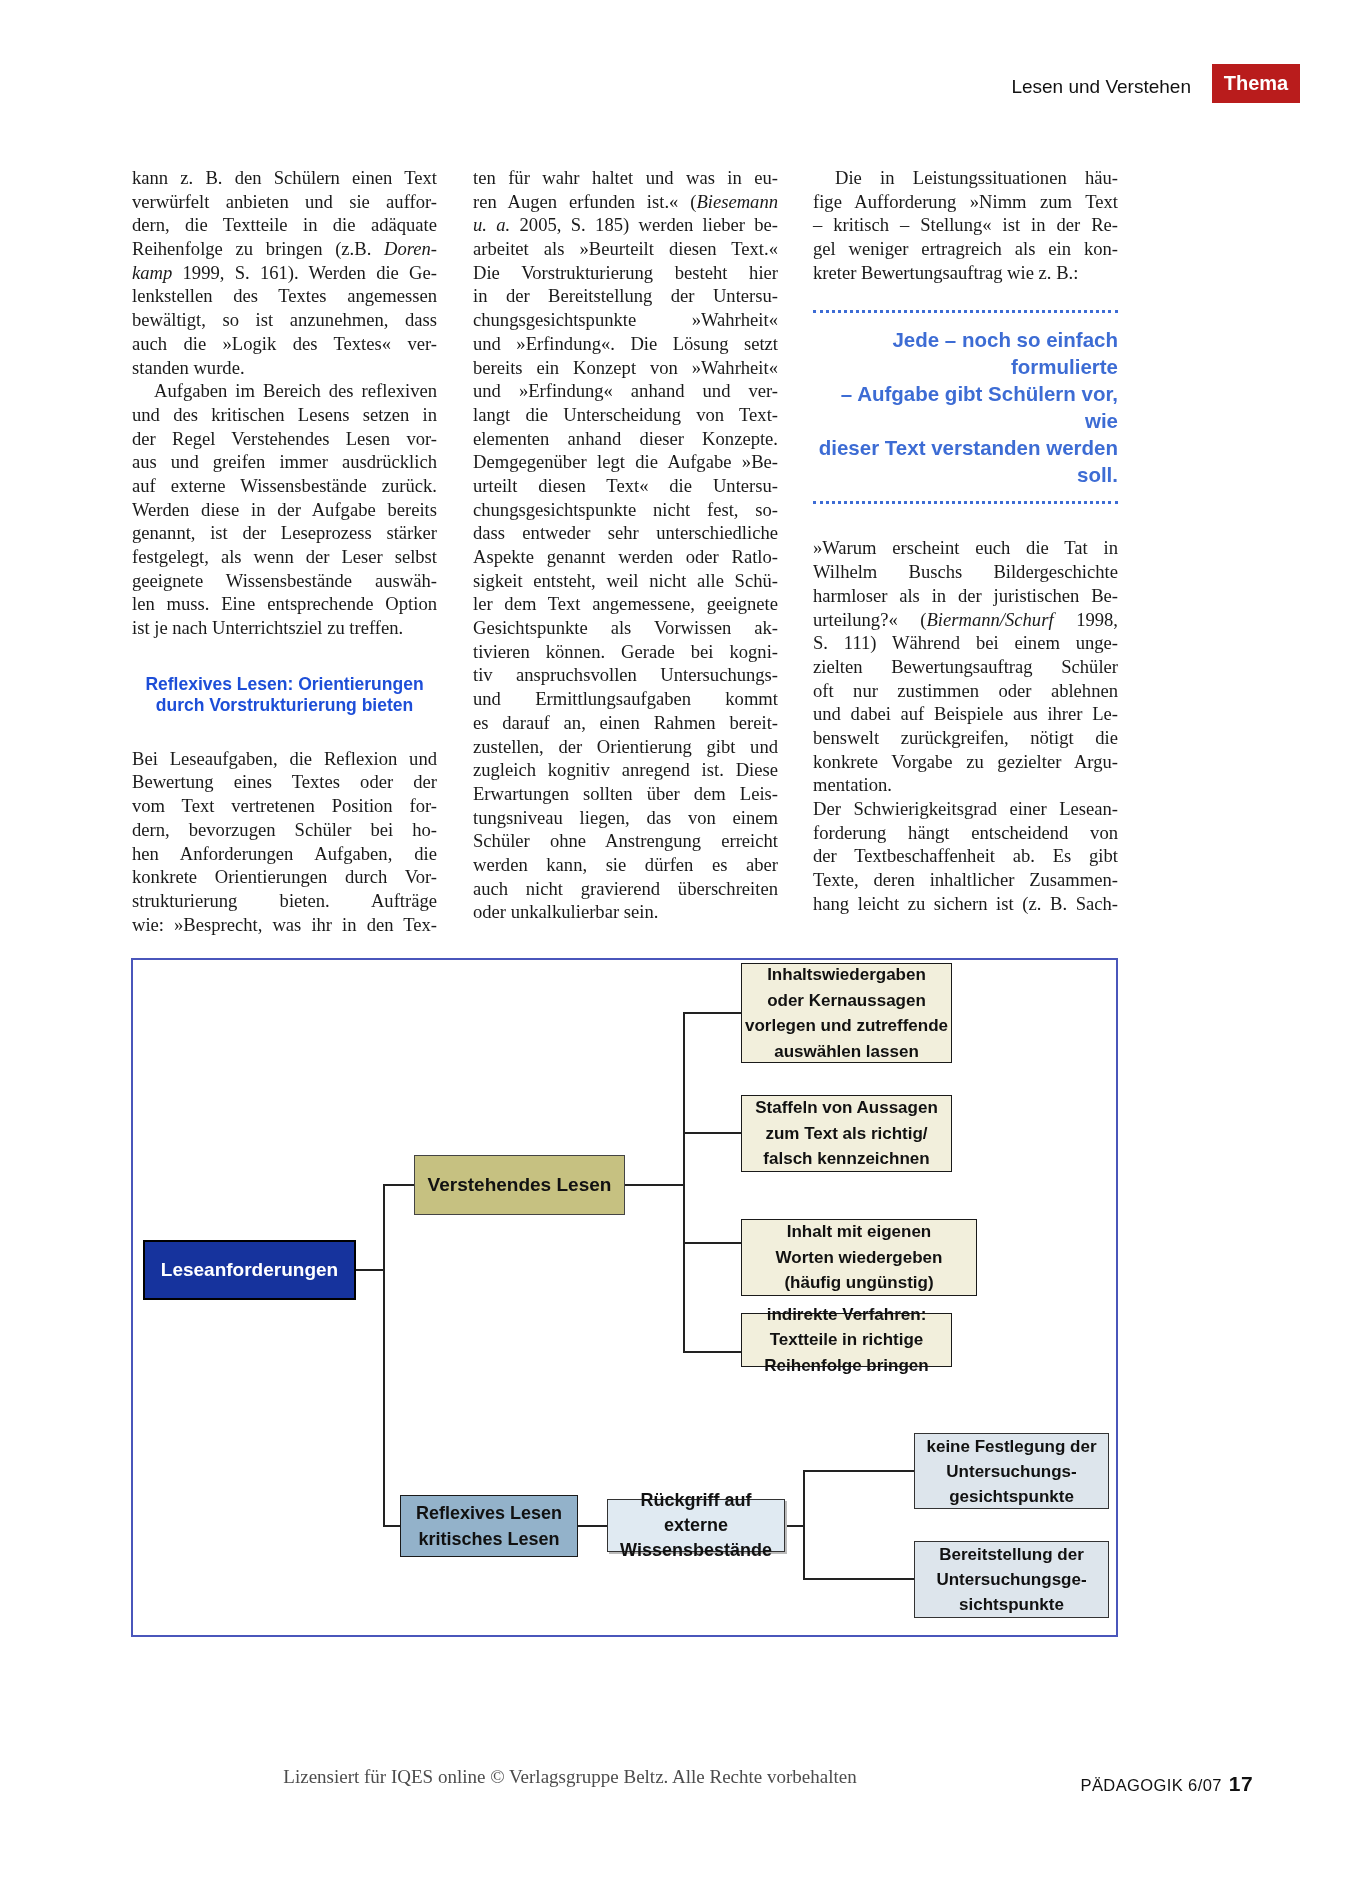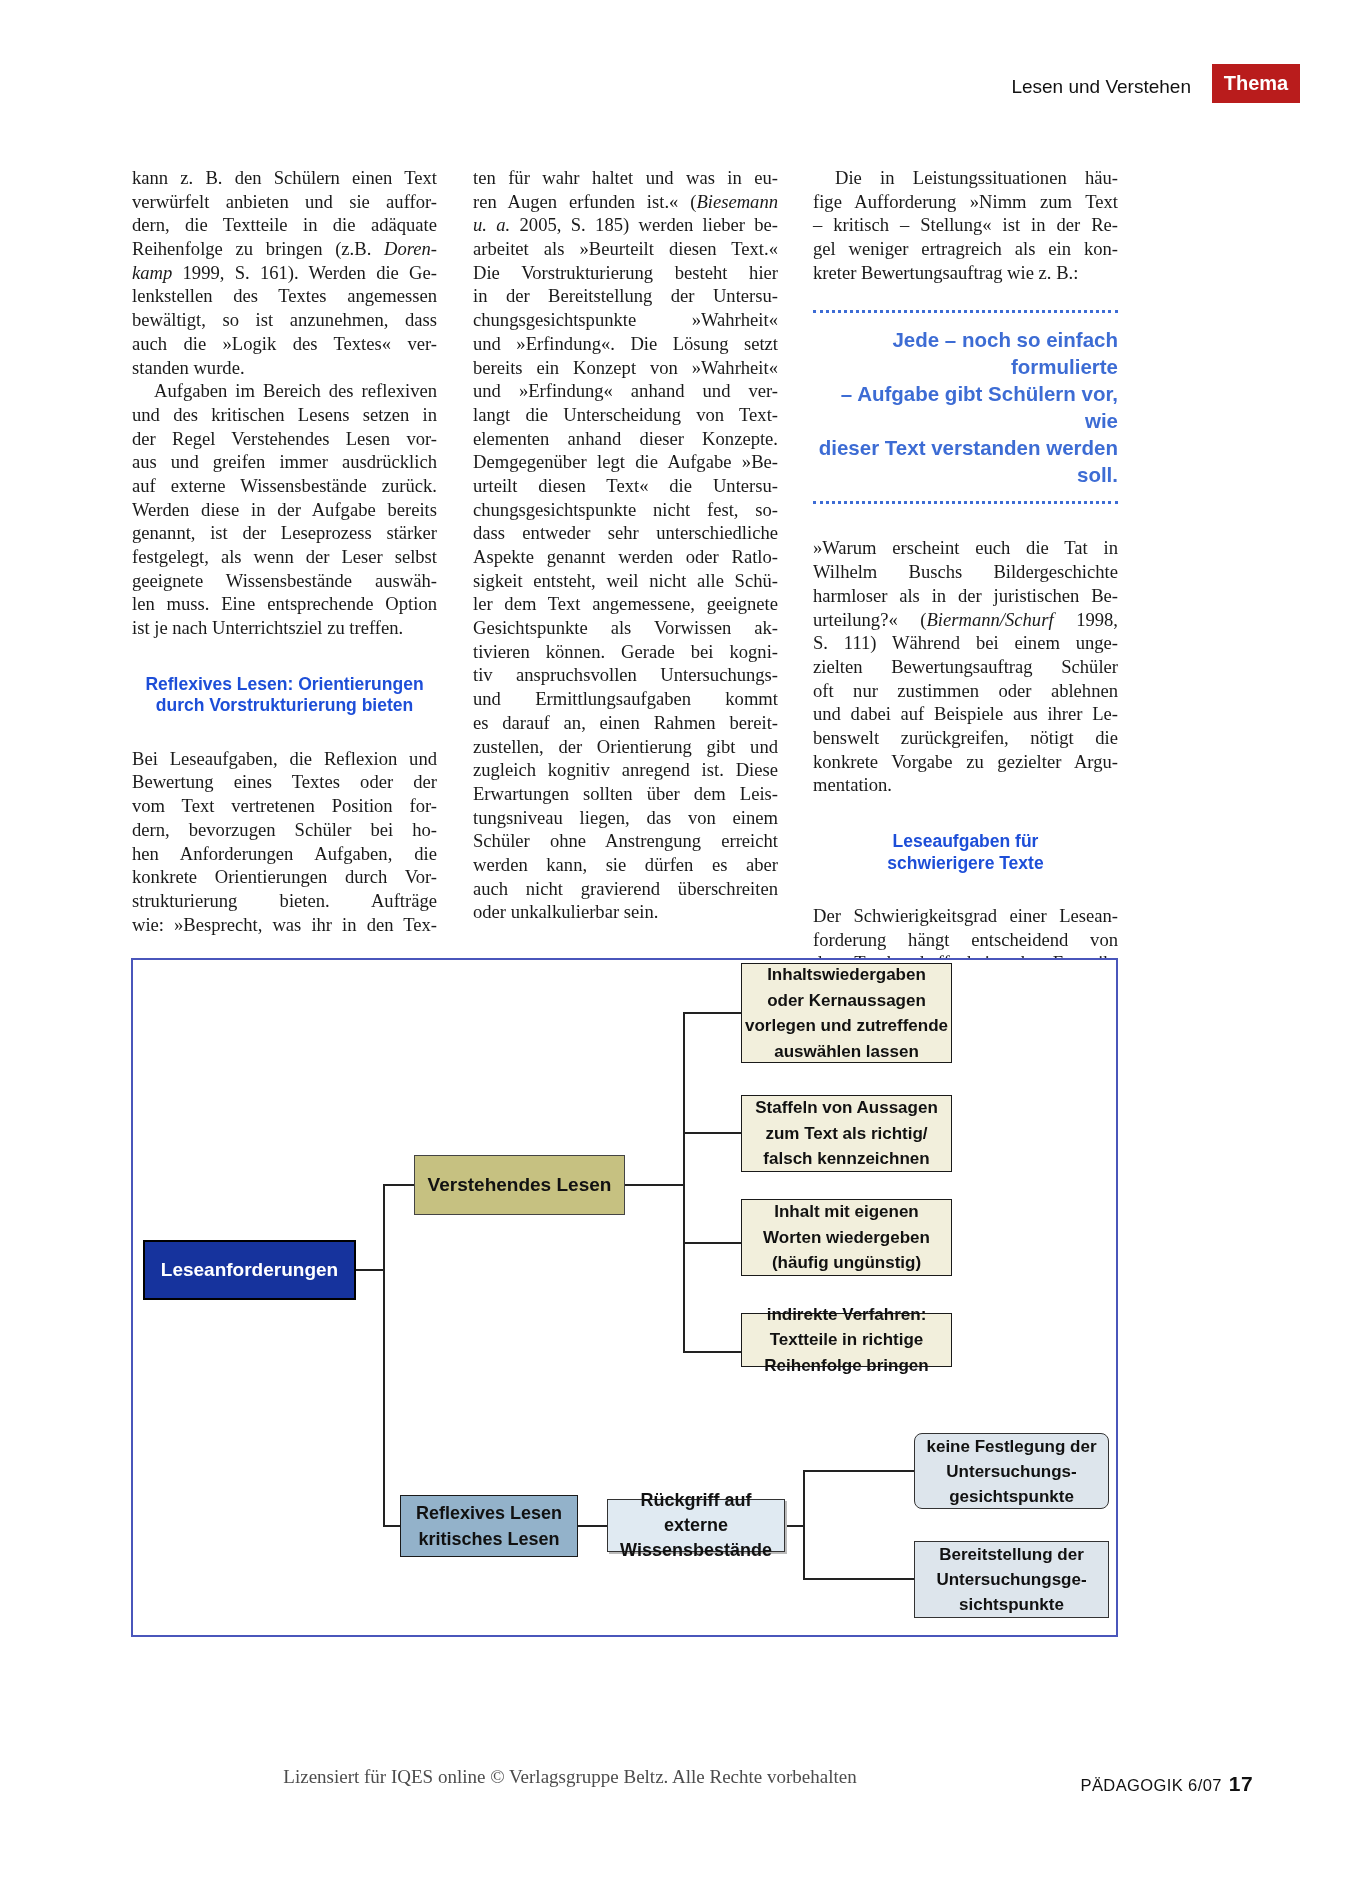--- a/index.html
+++ b/index.html
@@ -47,26 +47,26 @@
   }
   .node {
     position:absolute; display:flex; align-items:center; justify-content:center;
     text-align:center; white-space:pre-line;
     font-family:"Liberation Sans", sans-serif; font-weight:bold; color:#111;
   }
   .n-root  { left:10px;  top:280px; width:213px; height:60px; background:#16339d; border:2px solid #000; color:#fff; font-size:19px; }
   .n-verst { left:281px; top:195px; width:211px; height:60px; background:#c6c181; border:1.5px solid #444; font-size:19px; }
   .n-v1 { left:608px; top:3px;   width:211px; height:100px; }
   .n-v2 { left:608px; top:135px; width:211px; height:77px; }
-  .n-v3 { left:608px; top:239px; width:211px; height:77px; }
+  .n-v3 { left:608px; top:259px; width:236px; height:77px; }
   .n-v4 { left:608px; top:353px; width:211px; height:54px; }
   .n-v1,.n-v2,.n-v3,.n-v4 { background:#f2efdc; border:1.5px solid #1a1a1a; font-size:17px; line-height:25.5px; }
   .n-refl  { left:267px; top:535px; width:178px; height:62px; background:#93b2ca; border:1.5px solid #1a1a1a; font-size:18px; line-height:26px; }
   .n-rueck { left:474px; top:539px; width:178px; height:53px; background:#e0eaf2; border:1.5px solid #333; box-shadow:2px 2px 0 #bbb; font-size:18px; line-height:25px; }
-  .n-r1 { left:781px; top:473px; width:195px; height:76px;border-radius:8px; }
+  .n-r1 { left:781px; top:473px; width:195px; height:76px; }
   .n-r2 { left:781px; top:581px; width:195px; height:77px; }
   .n-r1,.n-r2 { background:#dde5ec; border:1.5px solid #333; font-size:17px; line-height:25px; }
   .conn { position:absolute; background:#222; }
   .k1  { left:223px; top:309px; width:29px;  height:2px; }
   .k2  { left:250px; top:224px; width:2px;   height:343px; }
   .k3  { left:250px; top:224px; width:33px;  height:2px; }
   .k4  { left:250px; top:565px; width:19px;  height:2px; }
   .k5  { left:492px; top:224px; width:60px;  height:2px; }
   .k6  { left:550px; top:52px;  width:2px;   height:341px; }
   .k7  { left:550px; top:52px;  width:60px;  height:2px; }
@@ -198,24 +198,20 @@
         <div class="line">harmloser als in der juristischen Be-</div>
         <div class="line">urteilung?« (<i>Biermann/Schurf</i> 1998,</div>
         <div class="line">S. 111) Während bei einem unge-</div>
         <div class="line">zielten Bewertungsauftrag Schüler</div>
         <div class="line">oft nur zustimmen oder ablehnen</div>
         <div class="line">und dabei auf Beispiele aus ihrer Le-</div>
         <div class="line">benswelt zurückgreifen, nötigt die</div>
         <div class="line">konkrete Vorgabe zu gezielter Argu-</div>
         <div class="line last">mentation.</div>
       </div>
-      <div class="colhead">
-        <div>Leseaufgaben für</div>
-        <div>schwierigere Texte</div>
-      </div>
       <div class="para">
         <div class="line">Der Schwierigkeitsgrad einer Lesean-</div>
         <div class="line">forderung hängt entscheidend von</div>
         <div class="line">der Textbeschaffenheit ab. Es gibt</div>
         <div class="line">Texte, deren inhaltlicher Zusammen-</div>
         <div class="line">hang leicht zu sichern ist (z. B. Sach-</div>
       </div>
     </div>
 
   <div class="figure">

